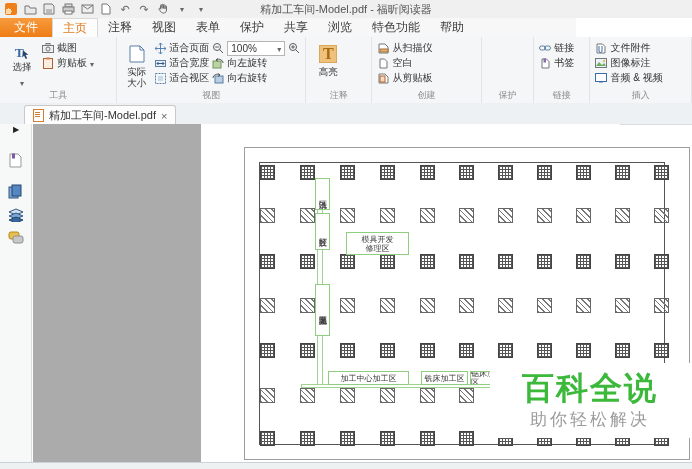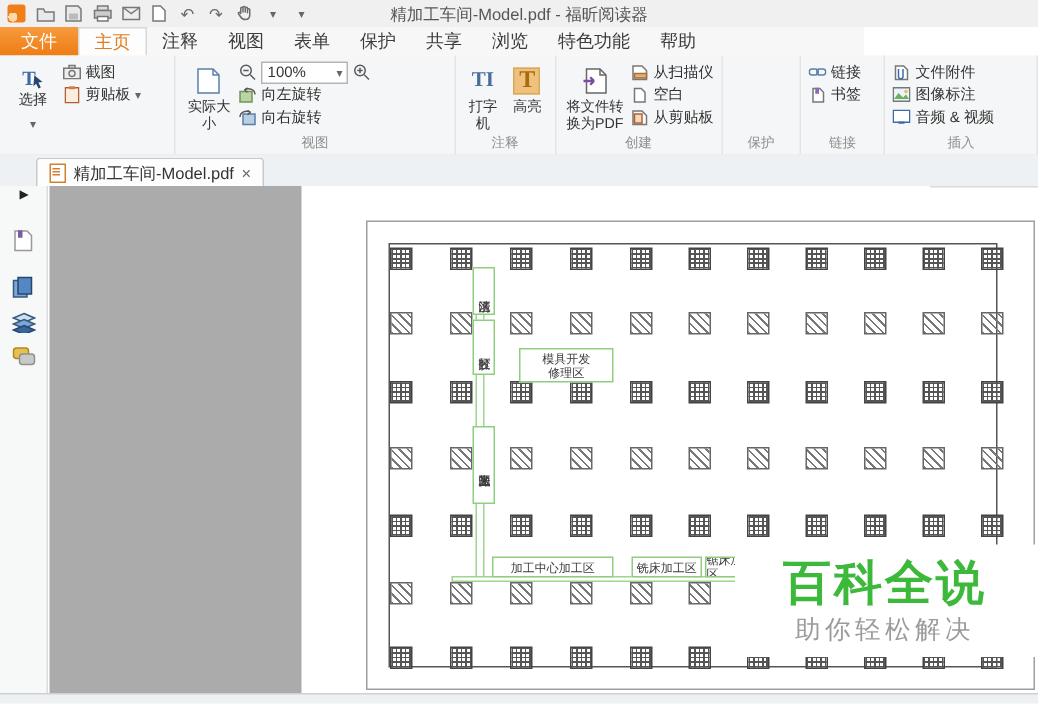--- a/index.html
+++ b/index.html
@@ -156,32 +156,61 @@
         <span class="sicon">
           <svg width="10" height="12">
               <rect x="0.5" y="1.5" width="9" height="10" fill="#fbeee0" stroke="#b06030"></rect>
               <rect x="3" y="0.5" width="4" height="2" fill="#d08050"></rect>
             </svg>
           </span>
         <span>剪贴板</span>
         <span class="caret"></span>
       </div>
     </div>
+    <div class="glabel">工具</div>
   </div>
 
   <div class="rgroup" style="width:178px">
     <div class="bigbtn">
       <span class="bicon">
         <svg width="16" height="18">
             <path d="M1 1h10l4 4v12H1z" fill="#fff" stroke="#5b7fa6"></path>
             <path d="M11 1v4h4" fill="none" stroke="#5b7fa6"></path>
           </svg>
         </span>
       <span class="blabel">实际大小</span>
     </div>
+    <div class="scol" style="width:56px">
+      <div class="srow">
+        <span class="sicon">
+          <svg width="11" height="11" viewBox="0 0 12 12">
+              <path d="M6 0v12M0 6h12M6 0l-2 2M6 0l2 2M6 12l-2-2M6 12l2-2M0 6l2-2M0 6l2 2M12 6l-2-2M12 6l-2 2" stroke="#4a79ad" fill="none"></path>
+            </svg>
+          </span>
+        <span>适合页面</span>
+      </div>
+      <div class="srow">
+        <span class="sicon">
+          <svg width="11" height="11">
+              <rect x="0.5" y="2.5" width="10" height="6" fill="#e8eef5" stroke="#5b7fa6"></rect>
+              <path d="M2 5.5h7M2 5.5l1.5-1.5M2 5.5l1.5 1.5M9 5.5l-1.5-1.5M9 5.5l-1.5 1.5" stroke="#35597f" fill="none"></path>
+            </svg>
+          </span>
+        <span>适合宽度</span>
+      </div>
+      <div class="srow">
+        <span class="sicon">
+          <svg width="11" height="11">
+              <rect x="0.5" y="0.5" width="10" height="10" fill="none" stroke="#5b7fa6" stroke-dasharray="2 1"></rect>
+              <rect x="3" y="3" width="5" height="5" fill="#c9d9ea"></rect>
+            </svg>
+          </span>
+        <span>适合视区</span>
+      </div>
+    </div>
     <div class="scol" style="width:92px">
       <div class="srow">
         <span class="sicon">
           <svg width="12" height="12">
               <circle cx="5" cy="5" r="3.5" fill="none" stroke="#5b5b5b"></circle>
               <line x1="7.8" y1="7.8" x2="11" y2="11" stroke="#5b5b5b"></line>
               <line x1="3.2" y1="5" x2="6.8" y2="5" stroke="#5b5b5b"></line>
             </svg>
           </span>
         <span class="zoombox">
@@ -216,43 +245,29 @@
             </svg>
           </span>
         <span>向右旋转</span>
       </div>
     </div>
     <div class="glabel">视图</div>
   </div>
 
   <div class="rgroup" style="width:56px">
     <div class="bigbtn">
-      <span class="bicon ticon">TI</span>
-      <span class="blabel">打字机</span>
-    </div>
-    <div class="bigbtn">
       <span class="bicon">
           <span class="hlicon">T</span>
         </span>
       <span class="blabel">高亮</span>
     </div>
     <div class="glabel">注释</div>
   </div>
 
   <div class="rgroup" style="width:100px">
-    <div class="bigbtn" style="width:42px">
-      <span class="bicon">
-        <svg width="18" height="18">
-            <path d="M3 1h9l4 4v12H3z" fill="#fff" stroke="#666"></path>
-            <path d="M12 1v4h4" fill="none" stroke="#666"></path>
-            <path d="M1 9h7M8 9l-2.5-2.5M8 9l-2.5 2.5" stroke="#7a4ea0" stroke-width="1.6" fill="none"></path>
-          </svg>
-        </span>
-      <span class="blabel">将文件转换为PDF</span>
-    </div>
     <div class="scol">
       <div class="srow">
         <span class="sicon">
           <svg width="11" height="11">
               <path d="M1 1h6l3 3v6H1z" fill="#fff" stroke="#777"></path>
               <rect x="2" y="6" width="8" height="3" fill="#e0b080" stroke="#a87030"></rect>
             </svg>
           </span>
         <span>从扫描仪</span>
       </div>

